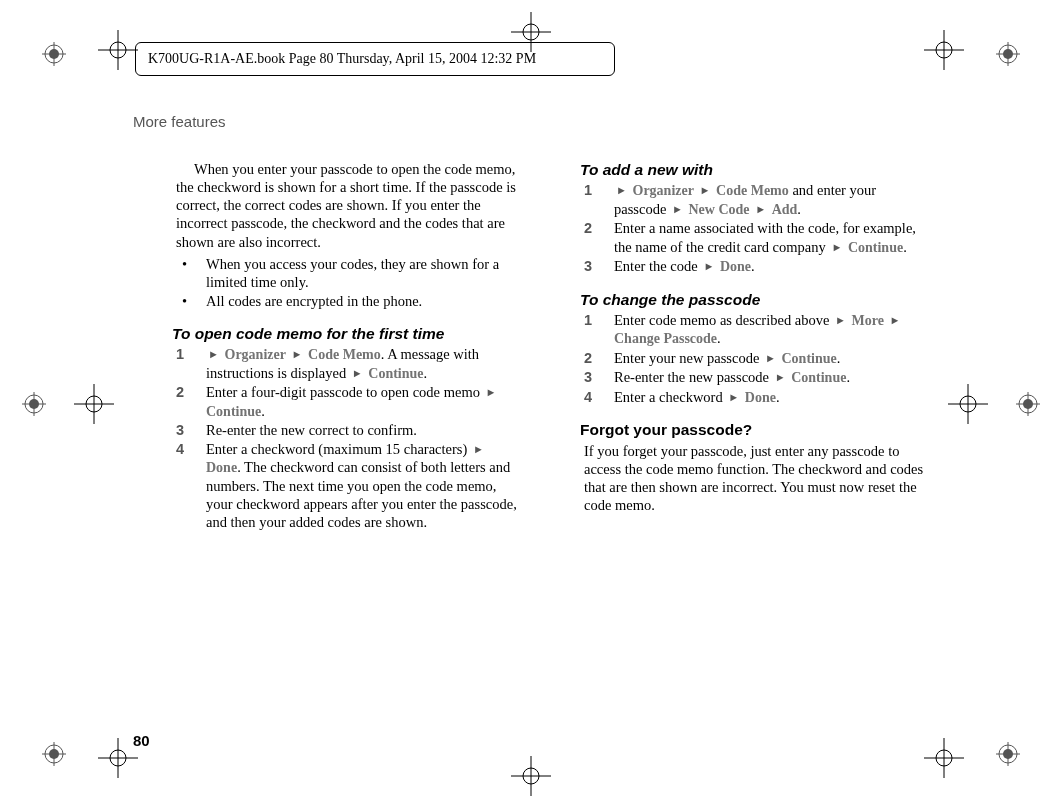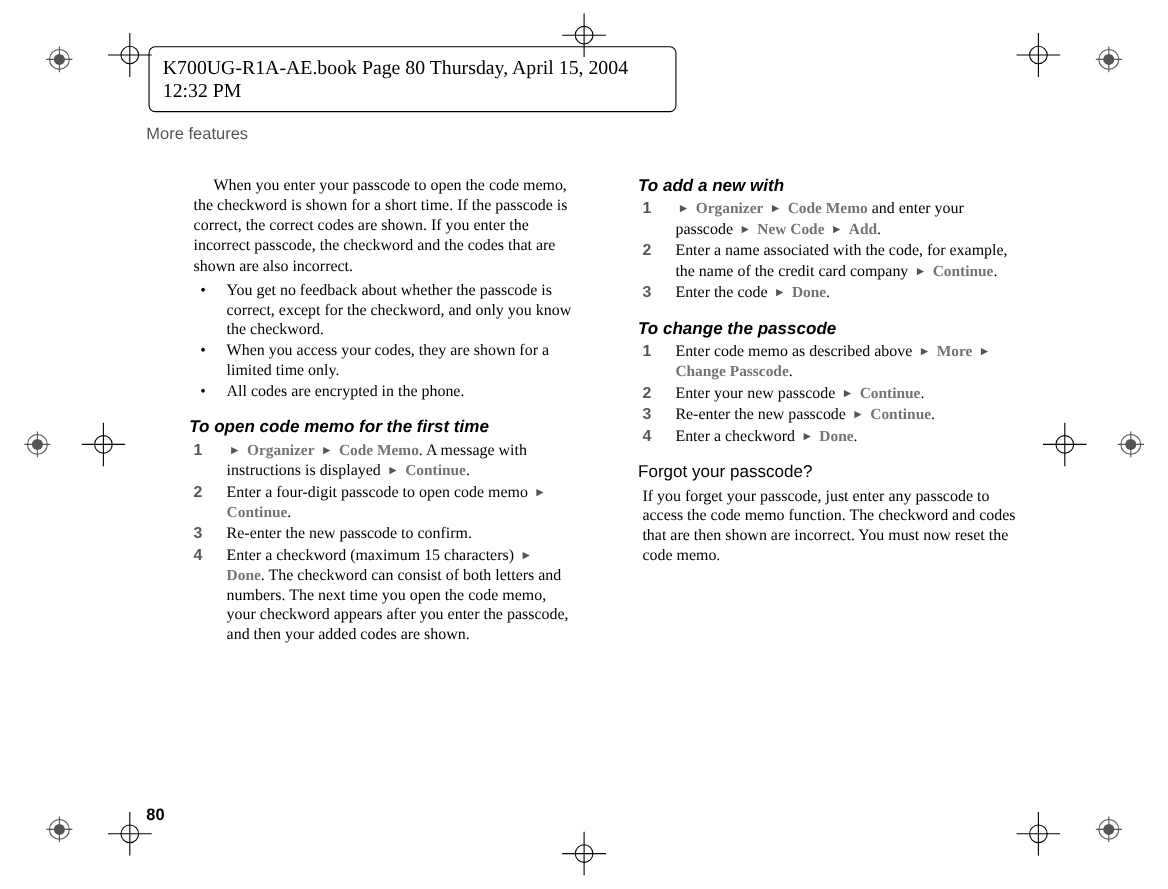--- a/index.html
+++ b/index.html
@@ -19,21 +19,21 @@
   }
   
   .header-box {
     position: absolute;
     left: 135px;
     top: 42px;
     width: 480px;
     border: 1px solid #000;
     border-radius: 6px;
     padding: 8px 12px;
-    font-size: 18px;
+    font-size: 14px;
   }
   
   .section-title {
     position: absolute;
     left: 133px;
     top: 113px;
     font-family: Arial, Helvetica, sans-serif;
     font-weight: normal;
     color: #555;
     font-size: 15px;
@@ -67,21 +67,21 @@
     font-weight: bold;
     font-style: italic;
     font-size: 15.5px;
     margin-top: 14px;
     margin-bottom: 2px;
     margin-left: -4px;
   }
   .heading.first-right { margin-top: 0; }
   .heading-plain {
     font-family: Arial, Helvetica, sans-serif;
-    font-weight: normal;
+    font-weight: bold;
     font-size: 15.5px;
     margin-top: 14px;
     margin-bottom: 2px;
     margin-left: -4px;
   }
   .ol { list-style: none; padding-left: 0; }
   .ol li { position: relative; padding-left: 30px; margin-bottom: 1px; }
   .ol .num {
     position: absolute; left: 0; top: 0;
     font-family: Arial, Helvetica, sans-serif;
@@ -118,21 +118,20 @@
   <span>K700UG-R1A-AE.book  Page 80  Thursday, April 15, 2004  12:32 PM</span>
 </div>
 
 <div class="section-title">More features</div>
 
 <div class="page-num">80</div>
 
 <div class="col left">
   <p class="para">When you enter your passcode to open the code memo, the checkword is shown for a short time. If the passcode is correct, the correct codes are shown. If you enter the incorrect passcode, the checkword and the codes that are shown are also incorrect.</p>
   <ul class="ul">
-    <li>You get no feedback about whether the passcode is correct, except for the checkword, and only you know the checkword.</li>
     <li>When you access your codes, they are shown for a limited time only.</li>
     <li>All codes are encrypted in the phone.</li>
   </ul>
 
   <div class="heading">To open code memo for the first time</div>
   <ol class="ol">
     <li>
       <span class="num">1</span>
       <span class="arrow">►</span>
       <span class="menu">Organizer</span>
@@ -140,21 +139,21 @@
       <span class="menu">Code Memo</span><span>. A message with instructions is displayed </span><span class="arrow">►</span>
       <span class="menu">Continue</span><span>.</span>
     </li>
     <li>
       <span class="num">2</span>
       <span>Enter a four-digit passcode to open code memo </span><span class="arrow">►</span>
       <span class="menu">Continue</span><span>.</span>
     </li>
     <li>
       <span class="num">3</span>
-      <span>Re-enter the new passcode to confirm.</span>
+      <span>Re-enter the new correct to confirm.</span>
     </li>
     <li>
       <span class="num">4</span>
       <span>Enter a checkword (maximum 15 characters) </span><span class="arrow">►</span>
       <span class="menu">Done</span><span>. The checkword can consist of both letters and numbers. The next time you open the code memo, your checkword appears after you enter the passcode, and then your added codes are shown.</span>
     </li>
   </ol>
 </div>
 
 <div class="col right">

